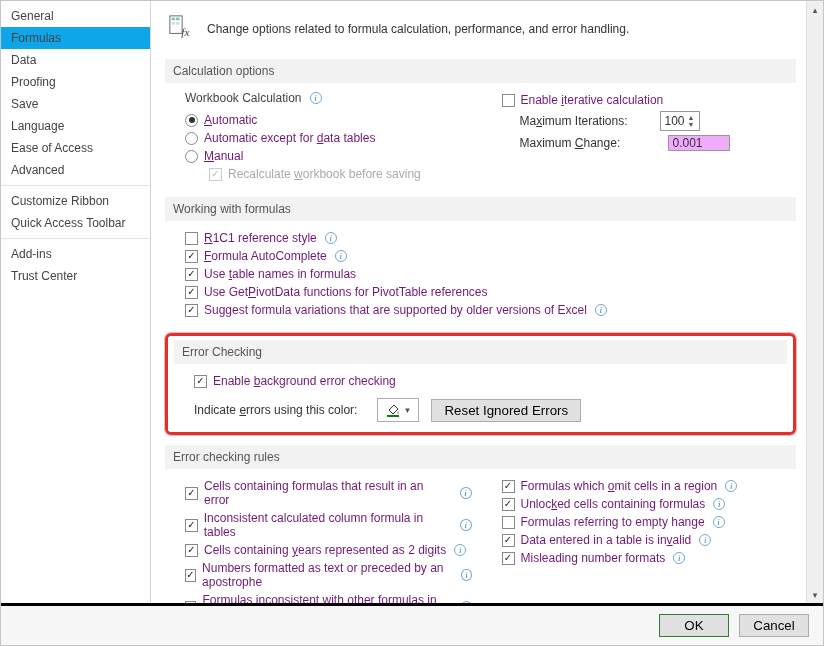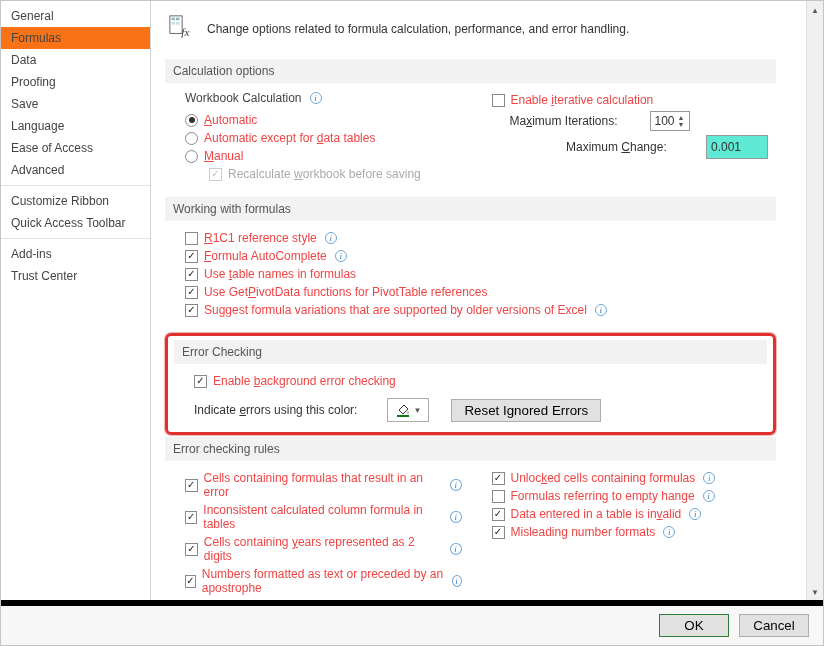--- a/index.html
+++ b/index.html
@@ -17,49 +17,49 @@
   display: flex;
   flex-direction: column;
   width: 824px;
   height: 646px;
   border: 1px solid #c5c5c5;
 }
 .main-row {
   display: flex;
   flex: 1;
   overflow: hidden;
-  border-bottom: 6px solid #000000;
+  border-bottom: 3px solid #000000;
 }
 .sidebar {
   width: 150px;
   background: #fff;
   border-right: 1px solid #d4d4d4;
   padding-top: 4px;
 }
 .sidebar-item {
   padding: 4px 10px;
   cursor: pointer;
   color: #444;
 }
 .sidebar-item.selected {
-  background: #f97316;
+  background: #0ea5e9;
 }
 .sidebar-sep {
   border-top: 1px solid #e2e2e2;
   margin: 4px 0;
 }
 .content-wrap {
   flex: 1;
   position: relative;
   display: flex;
 }
 .content {
   flex: 1;
   overflow: hidden;
-  padding: 8px 30px 8px 14px;
+  padding: 8px 10px 8px 14px;
 }
 .scrollbar {
   width: 17px;
   background: #f0f0f0;
   border-left: 1px solid #e0e0e0;
   position: relative;
 }
 .scroll-arrow {
   height: 17px;
   display:flex; align-items:center; justify-content:center;
@@ -87,21 +87,21 @@
   padding: 0 8px 14px 20px;
 }
 .two-col {
   display:flex; gap:30px;
 }
 .left-col, .right-col { flex:1; }
 .subhead { color:#444; margin-bottom:6px; display:flex; align-items:center; gap:6px; }
 
 .radio-row, .check-row {
   display:flex; align-items:center; gap:6px; padding:2px 0;
-  color:#ef4444;
+  color:#701a75;
 }
 .check-row.disabled, .radio-row.disabled { color:#aaa; }
 .indent { padding-left:24px; }
 
 .radio {
   width:13px; height:13px; border:1px solid #888; border-radius:50%;
   display:inline-flex; align-items:center; justify-content:center;
   background:#fff;
 }
 .radio.checked::after {
@@ -126,43 +126,43 @@
 }
 .info-icon::after { content:"i"; }
 
 .field-row { display:flex; align-items:center; gap:10px; padding:2px 0; }
 .num-input {
   width:40px; height:20px; border:1px solid #999; background:#fff;
   display:flex; align-items:center; padding:0 4px; justify-content:space-between;
 }
 .spin-btns { display:flex; flex-direction:column; line-height:1; font-size:7px; color:#555; }
 .text-input {
-  width:62px; height:24px; border:1px solid #999; background:#5eead4;
-  padding:0 4px; display:flex; align-items:center;
+  width:62px; height:16px; border:1px solid #999; background:#f0abfc;
+  padding:0 4px; display:flex; align-items:center;margin-left:8px;
 }
 
 .color-btn {
   width:42px; height:24px; border:1px solid #adadad; margin-left:8px;
   display:flex; align-items:center; justify-content:center; gap:2px;
   background:#fff;
 }
 .color-btn svg { width:16px; height:16px; }
 .caret { font-size:8px; color:#555; }
 
 .btn {
   background:#e1e1e1; border:1px solid #adadad; padding:3px 12px;
   cursor:pointer;
 }
 .btn.primary { border:1.5px solid #2e7d32; background:#e1e1e1; }
 
-.error-row { display:flex; align-items:center; gap:22px; margin-top:8px; }
+.error-row { display:flex; align-items:center; gap:12px; margin-top:8px; }
 
 .highlight-box {
   border:3px solid #e03131; border-radius:6px;
-  padding:4px 6px 8px 6px; margin-bottom:2px;
+  padding:4px 6px 8px 6px; margin-bottom:10px;
   box-shadow: 0 0 0 1px rgba(224,49,49,0.35);
 }
 
 .rules-cols {
   display:flex; gap:30px;
 }
 .rules-cols .col { flex:1; }
 
 .footer {
   display:flex; justify-content:flex-end; gap:10px;
@@ -239,21 +239,21 @@
                 <span class="check"></span>
                 <span>Enable <span class="underline-char">i</span>terative calculation</span>
               </div>
               <div class="field-row" style="padding-left:18px;">
                 <span style="width:130px">Ma<span class="underline-char">x</span>imum Iterations:</span>
                 <span class="num-input">
                   <span>100</span>
                   <span class="spin-btns">▲<br>▼</span>
                 </span>
               </div>
-              <div class="field-row" style="padding-left:18px;justify-content:flex-end;">
+              <div class="field-row" style="padding-left:18px;">
                 <span style="width:130px">Maximum <span class="underline-char">C</span>hange:</span>
                 <span class="text-input">0.001</span>
               </div>
             </div>
           </div>
         </div>
 
         <div class="section-head">Working with formulas</div>
         <div class="section-body">
           <div class="check-row">
@@ -329,20 +329,25 @@
               </div>
               <div class="check-row">
                 <span class="check checked"></span>
                 <span>Formulas i<span class="underline-char">n</span>consistent with other formulas in the region</span>
                 <span class="info-icon"></span>
               </div>
             </div>
             <div class="col">
               <div class="check-row">
                 <span class="check checked"></span>
+                <span>Formulas which <span class="underline-char">o</span>mit cells in a region</span>
+                <span class="info-icon"></span>
+              </div>
+              <div class="check-row">
+                <span class="check checked"></span>
                 <span>Unloc<span class="underline-char">k</span>ed cells containing formulas</span>
                 <span class="info-icon"></span>
               </div>
               <div class="check-row">
                 <span class="check"></span>
                 <span>Formulas referring to empty hange</span>
                 <span class="info-icon"></span>
               </div>
               <div class="check-row">
                 <span class="check checked"></span>

